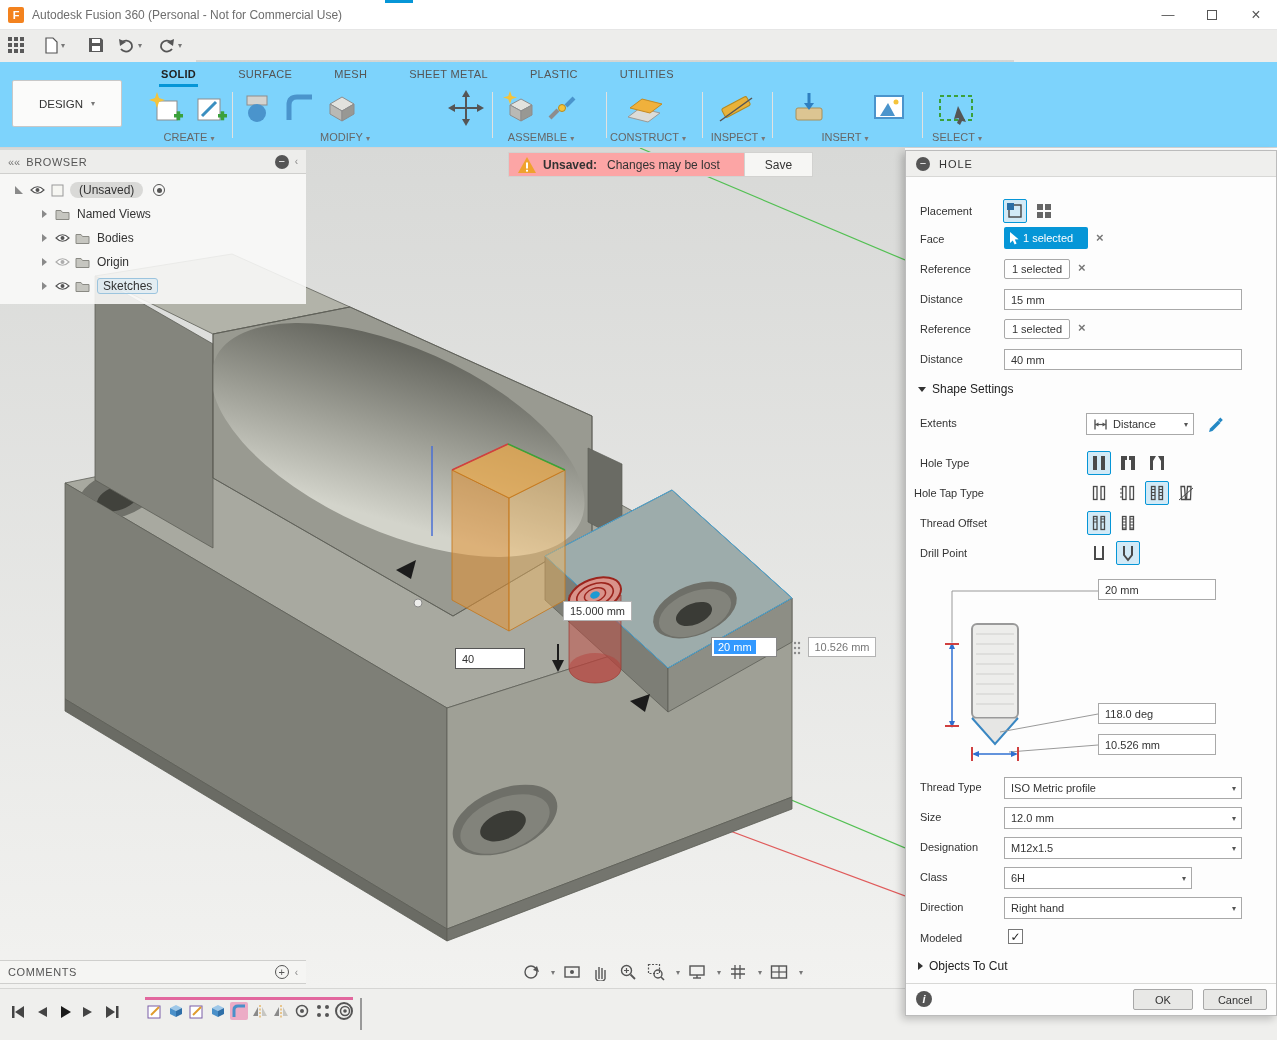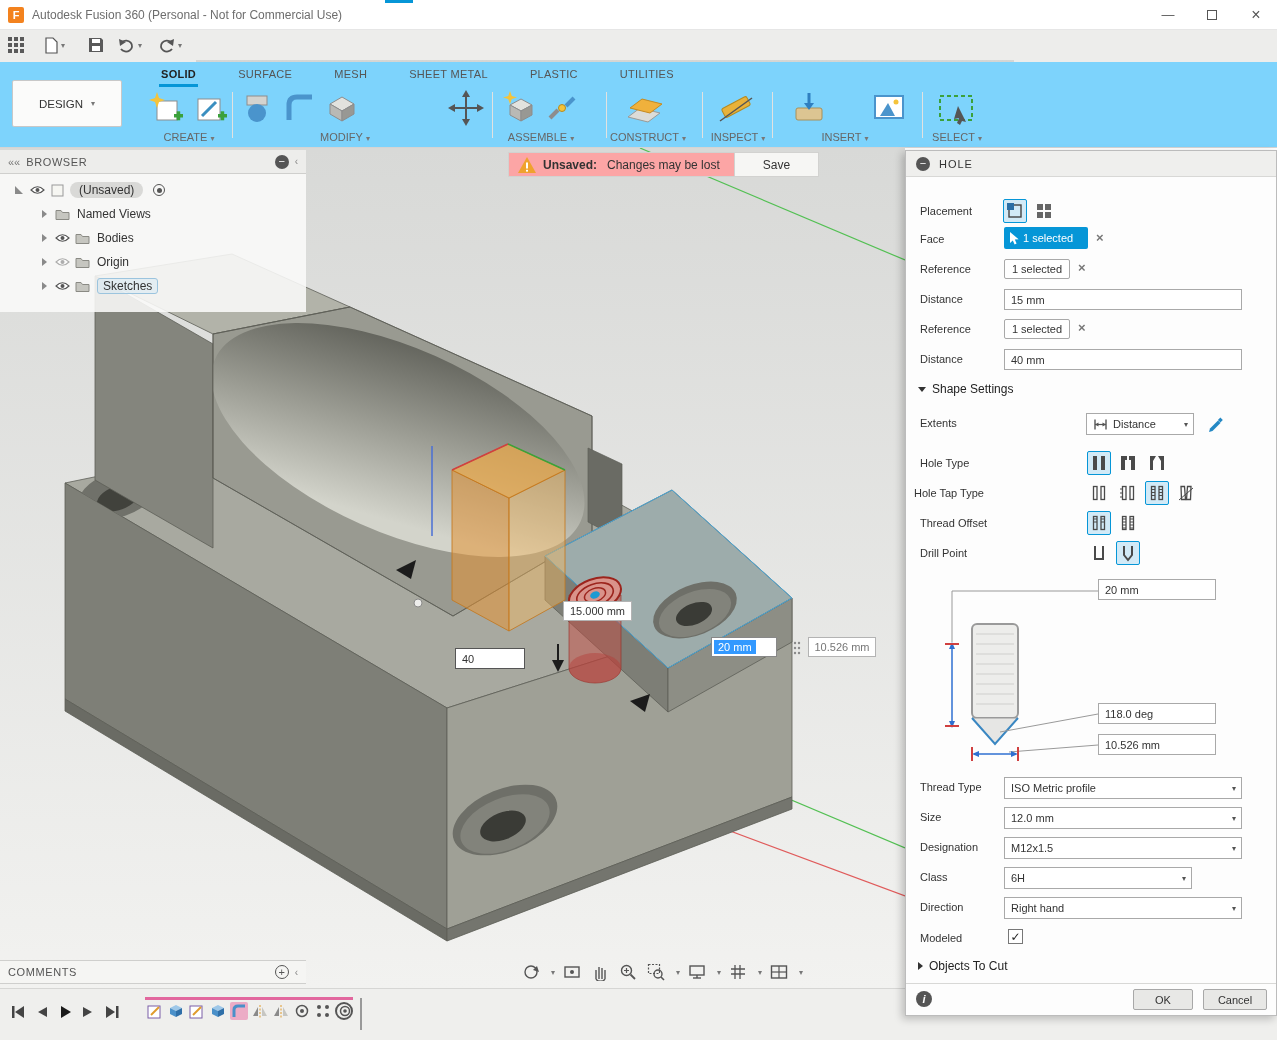--- a/index.html
+++ b/index.html
@@ -398,32 +398,32 @@
     <span>10.526 mm</span>
   </div>
 
 <div class="abs flex" style="left:508px;top:152px;height:25px;background:#fca5a5;border:1px solid #d2d2d0">
   <svg width="20" height="18" style="margin:0 6px 0 8px">
       <polygon points="10,1 19,17 1,17" fill="#efa22e"></polygon>
       <rect x="9" y="6.5" width="2" height="6" fill="#fff"></rect>
       <rect x="9" y="13.8" width="2" height="1.8" fill="#fff"></rect>
     </svg>
   <span style="font-weight:bold;font-size:12px;color:#333;margin-right:10px">Unsaved:</span>
-  <span style="font-size:12px;color:#333;margin-right:14px">Changes may be lost</span>
-  <span class="flex" style="height:100%;padding:0 28px;background:#f6f6f4;border-left:1px solid #d2d2d0;font-size:12px;color:#333">Save</span>
+  <span style="font-size:12px;color:#333;margin-right:24px">Changes may be lost</span>
+  <span class="flex" style="height:100%;padding:0 20px;background:#f6f6f4;border-left:1px solid #d2d2d0;font-size:12px;color:#333">Save</span>
 </div>
 
 <div id="browser" class="abs">
   <div class="flex" style="height:24px;background:rgba(236,236,234,.95);border-bottom:1px solid #cfcfcd;padding:0 8px">
     <span style="color:#777;font-size:11px;margin-right:6px">««</span>
     <span class="bartitle">BROWSER</span>
     <span class="minuscircle" style="margin-left:auto">−</span>
     <span style="color:#888;font-size:10px;margin-left:6px">‹</span>
   </div>
-  <div style="padding:4px 0 14px">
+  <div style="padding:4px 0 6px">
     <div class="trow" style="padding-left:14px">
       <svg width="10" height="10" style="margin-right:6px">
           <polygon points="1,1 9,9 1,9" fill="#8a8a8a"></polygon>
         </svg>
       <svg width="15" height="10" style="margin-right:6px">
           <path d="M1,5 Q7.5,-1.5 14,5 Q7.5,11.5 1,5 Z" fill="#fff" stroke="#555" stroke-width="1.1"></path>
           <circle cx="7.5" cy="5" r="2" fill="#555"></circle>
         </svg>
       <svg width="13" height="13" style="margin-right:6px">
           <rect x="1" y="1" width="11" height="11" fill="#f6f6f2" stroke="#999"></rect>

